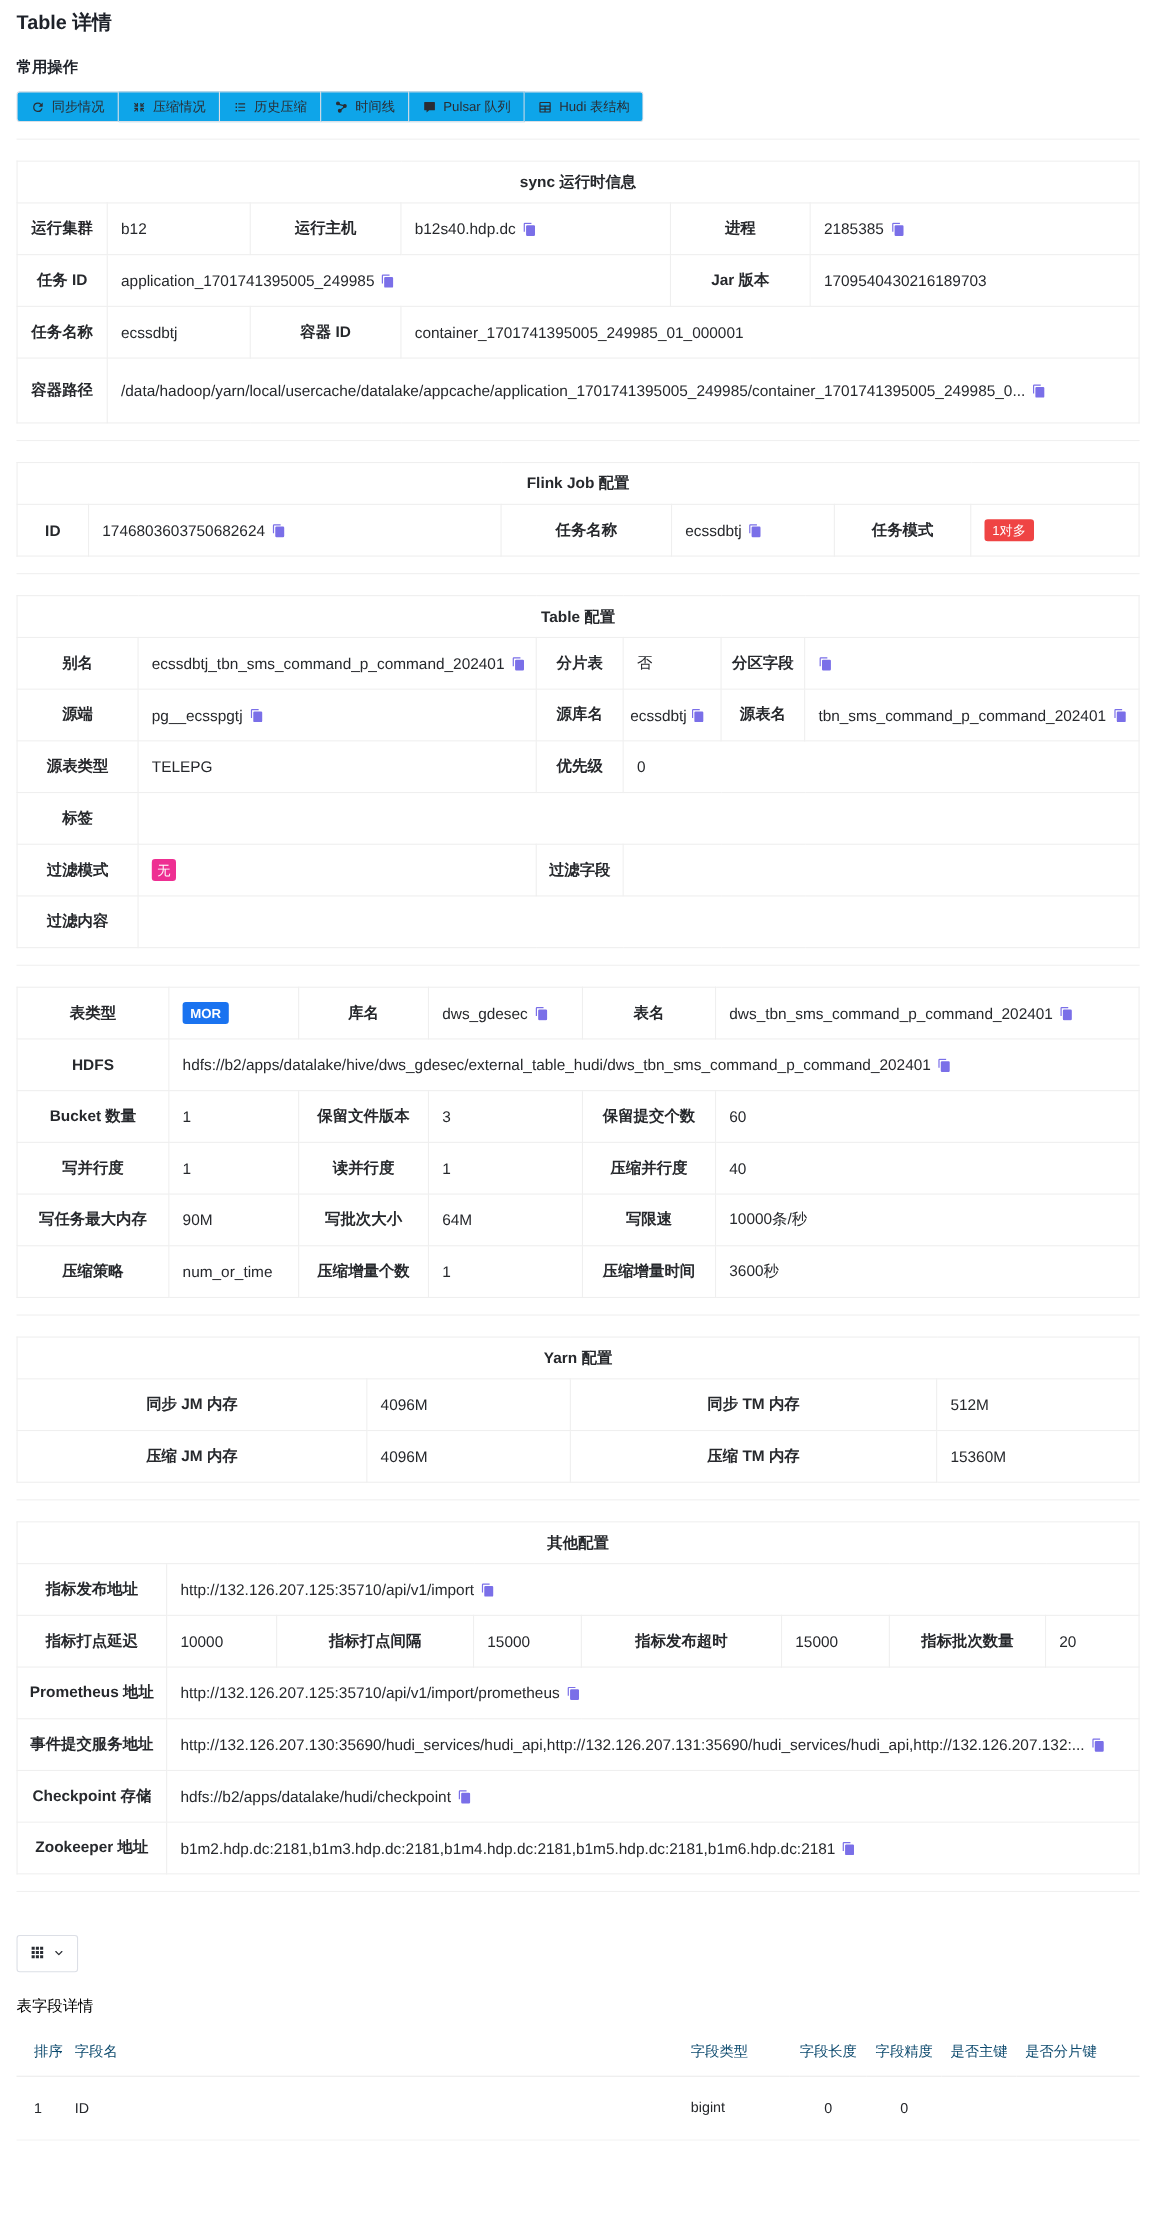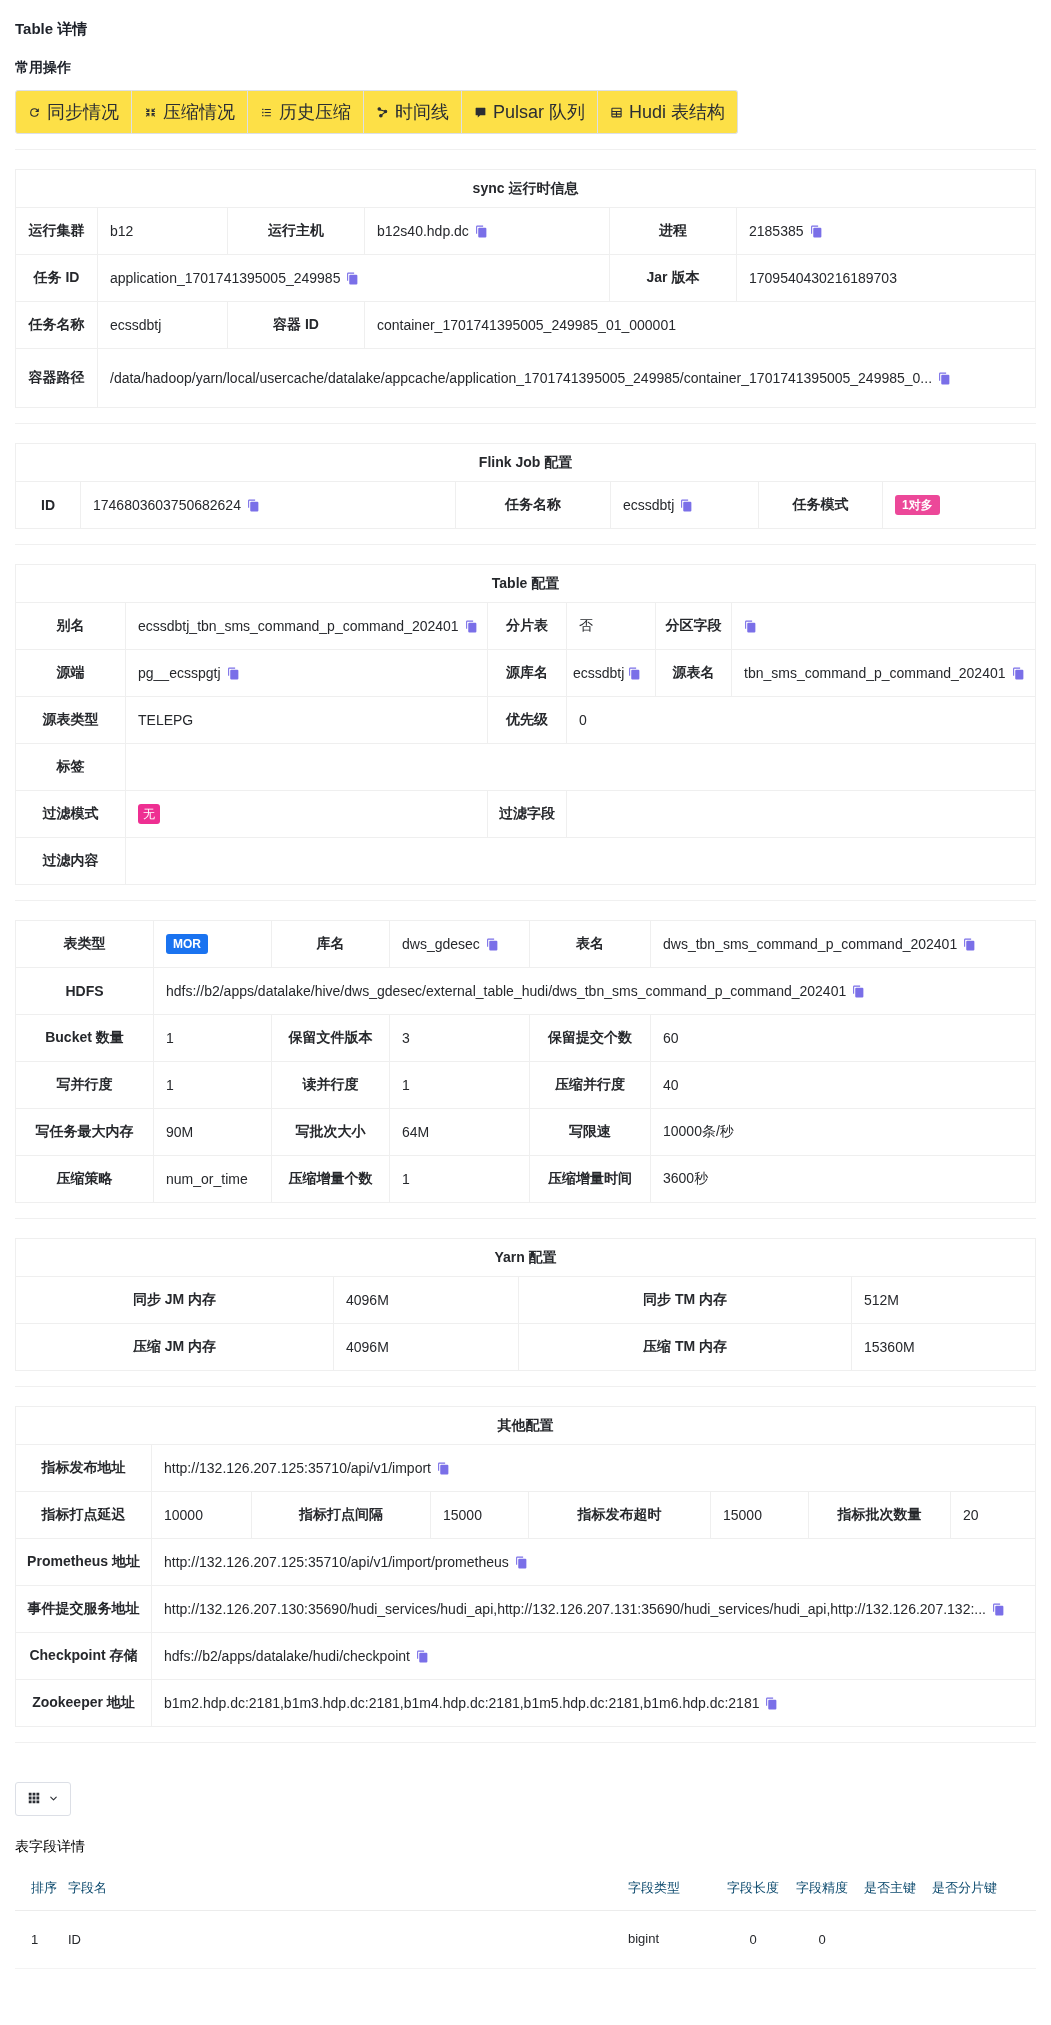--- a/index.html
+++ b/index.html
@@ -2,45 +2,45 @@
 <html><head>
 <meta charset="utf-8">
 <style>
   html,body{margin:0;padding:0;}
   body{
     width:1051px;height:2025px;overflow:hidden;background:#fff;
     font-family:"Liberation Sans","DejaVu Sans",sans-serif;
     color:#26282c;-webkit-font-smoothing:antialiased;
   }
   .wrap{padding:8px 15px 0;}
-  .page-title{font-size:15px;font-weight:700;color:#1d2129;margin:12px 0 20px;}
+  .page-title{font-size:18px;font-weight:700;color:#1d2129;margin:0 0 20px;}
   .ops-title{font-size:14px;font-weight:700;color:#1d2129;margin:0 0 13px;}
   .btn-group{display:inline-flex;}
   .btn{
-    display:inline-flex;align-items:center;gap:6px;height:44px;padding:0 12px;
-    background:#fde047;border:1px solid #dcdfe6;border-left-width:0;
-    font-size:18px;color:#2a2d33;cursor:pointer;font-family:inherit;
+    display:inline-flex;align-items:center;gap:6px;height:28px;padding:0 12px;
+    background:#0ea5e9;border:1px solid #dcdfe6;border-left-width:0;
+    font-size:12px;color:#2a2d33;cursor:pointer;font-family:inherit;
   }
   .btn:first-child{border-left-width:1px;border-radius:3px 0 0 3px;}
   .btn:last-child{border-radius:0 3px 3px 0;}
   .btn .ic{display:inline-flex;align-items:center;}
   .btn svg{display:block;}
   .divider{border-top:1px solid #f0f0f0;margin:15px 0 19px;}
   table.desc{width:100%;border-collapse:collapse;table-layout:fixed;font-size:14px;}
   table.desc td{
     border:1px solid #efefef;height:38px;padding:4px 12px;
     overflow:hidden;white-space:nowrap;vertical-align:middle;
   }
   table.desc tr.t-title td{height:29px;text-align:center;font-weight:700;}
   table.desc td.lbl{font-weight:700;text-align:center;padding:4px 8px;}
   table.desc td.val{text-align:left;}
   table.desc tr.tall td{height:50px;}
   .copy{margin-left:6px;vertical-align:-2px;cursor:pointer;flex:none;}
   .badge{display:inline-block;font-size:12px;line-height:1;color:#fff;border-radius:3px;padding:4px 7px;}
-  .badge-mode{background:#ec4899;font-weight:bold;}
+  .badge-mode{background:#ef4444;}
   .badge-none{background:#ee2f92;padding:4px 5px;}
   .badge-mor{background:#1a73f0;font-weight:700;}
   .view-btn{
     margin:20px 0 0;display:inline-flex;align-items:center;gap:7px;height:34px;padding:0 11px;
     background:#fff;border:1px solid #dcdfe6;border-radius:3px;cursor:pointer;color:#2a2d33;
   }
   .fields-title{font-size:14px;color:#000000;margin:22px 0 10px;}
   table.fields{width:100%;border-collapse:collapse;table-layout:fixed;font-size:13px;}
   table.fields th{
     font-weight:400;color:#0c4a6e;text-align:left;padding:8px;height:28px;

